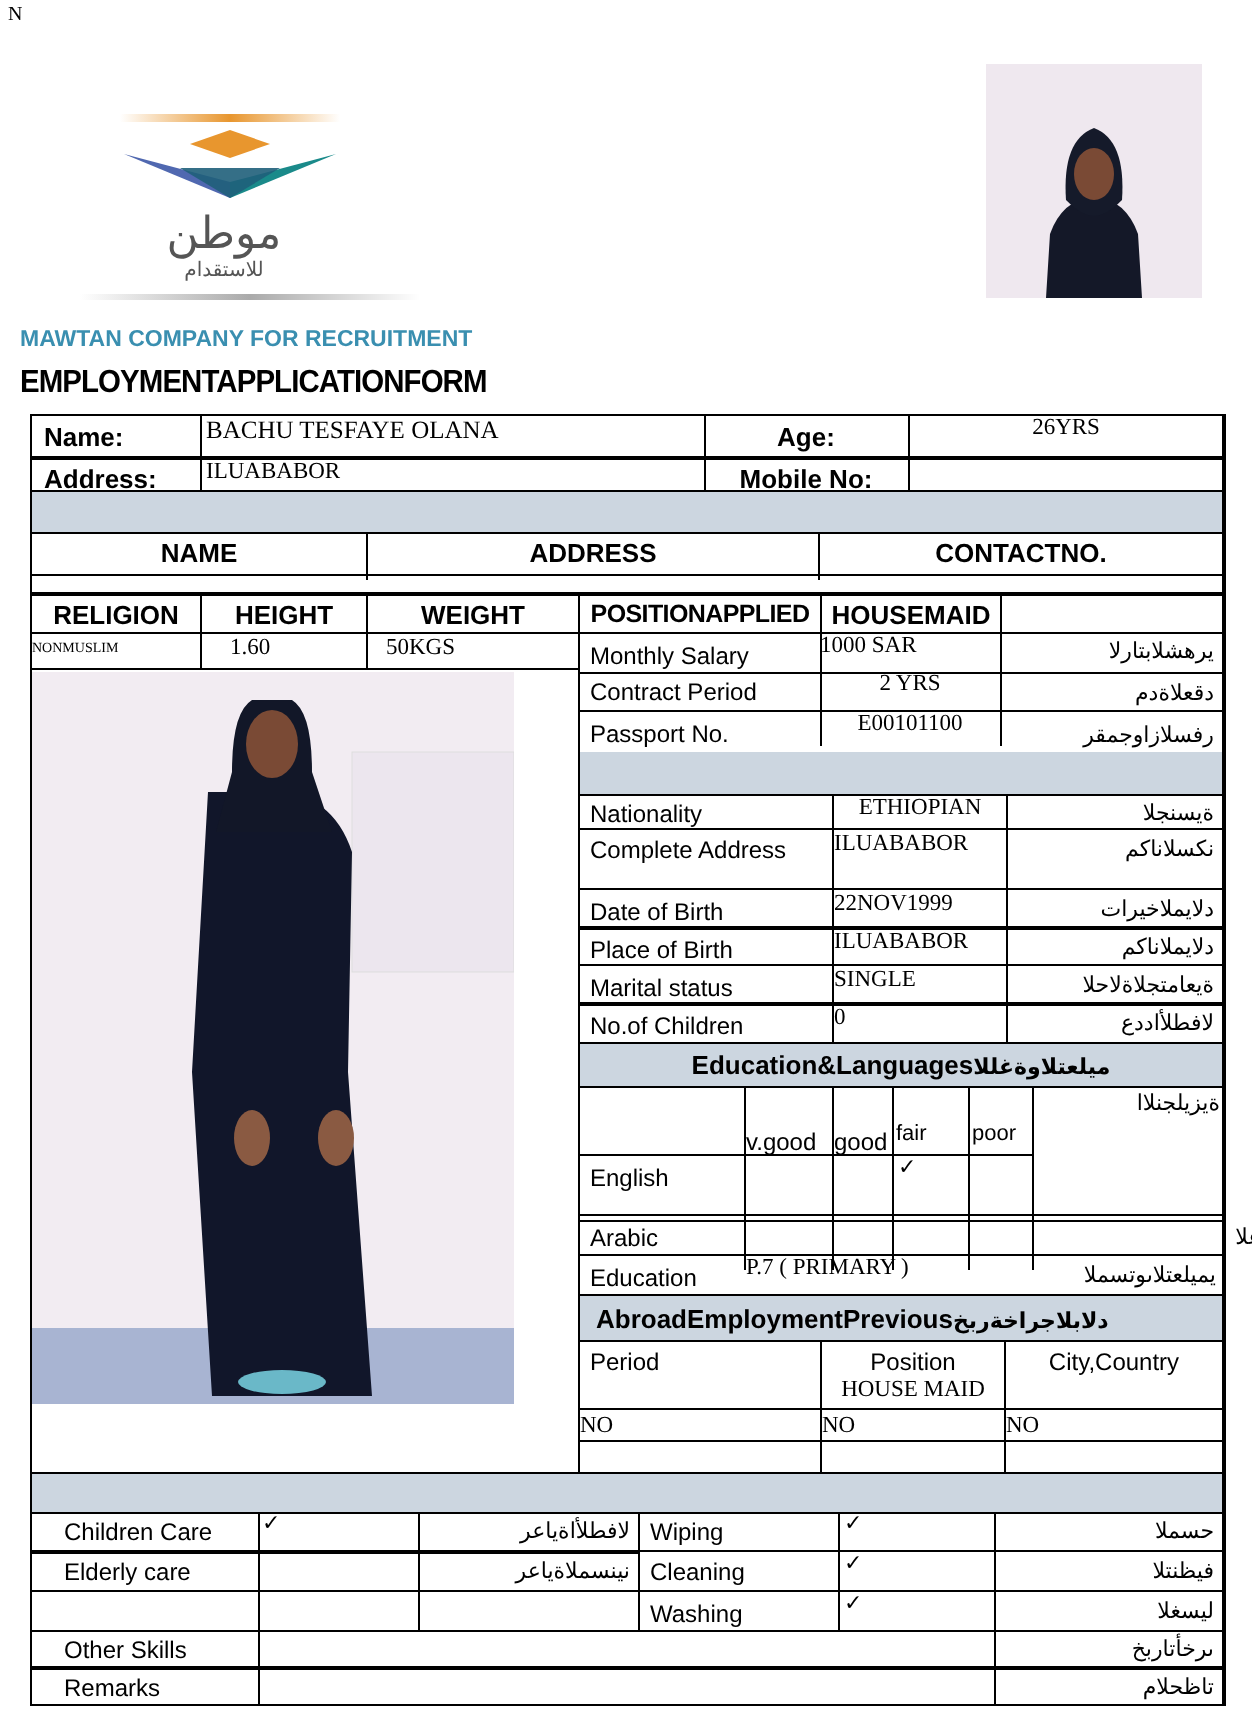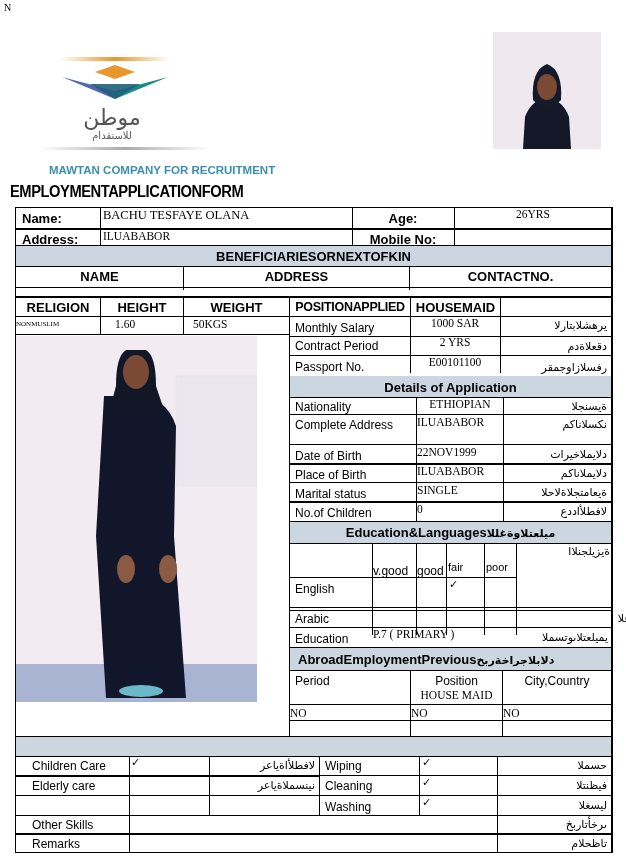--- a/index.html
+++ b/index.html
@@ -36,21 +36,21 @@
 
 <div class="abs" style="left:493px;top:32px;width:108px;height:117px;background:#f0eaf0;overflow:hidden;">
   <svg width="108" height="117" viewBox="0 0 108 117">
     <rect width="108" height="117" fill="#efe8ef"></rect>
     <path d="M30 117 L32 85 Q38 68 54 66 Q70 68 76 85 L78 117 Z" fill="#141828"></path>
     <path d="M40 68 Q38 38 54 32 Q70 38 68 68 Q60 76 54 76 Q48 76 40 68 Z" fill="#151a2a"></path>
     <ellipse cx="54" cy="55" rx="10" ry="13" fill="#7a4a35"></ellipse>
   </svg>
 </div>
 
-<div class="t bold" style="left:10px;top:165px;font-size:11.5px;color:#3a8fb0;margin-left:39px;">MAWTAN COMPANY FOR RECRUITMENT</div>
+<div class="t bold" style="left:10px;top:165px;font-size:11.5px;color:#3a8fb0;">MAWTAN COMPANY FOR RECRUITMENT</div>
 <div class="t bold" style="left:10px;top:184px;font-size:16px;letter-spacing:-0.5px;transform:scaleX(0.92);transform-origin:left;">EMPLOYMENTAPPLICATIONFORM</div>
 
 <div class="abs" style="left:0;top:0;width:626px;height:865px;border-radius:18px;">
 
   <div class="hl" style="left:15px;top:207px;width:597px;"></div>
   <div class="vl" style="left:15px;top:207px;height:646px;"></div>
   <div class="vl2" style="left:611px;top:207px;height:646px;"></div>
   <div class="vl" style="left:100px;top:207px;height:38px;"></div>
   <div class="vl" style="left:352px;top:207px;height:38px;"></div>
   <div class="vl" style="left:454px;top:207px;height:38px;"></div>
@@ -61,21 +61,20 @@
   <div class="t bold" style="left:352px;top:212px;width:102px;text-align:center;font-size:13px;">Age:</div>
   <div class="t serif" style="left:455px;top:209px;width:156px;text-align:center;font-size:11.5px;">26YRS</div>
 
   <div class="t bold" style="left:22px;top:233px;font-size:13px;">Address:</div>
   <div class="t serif" style="left:103px;top:231px;font-size:11.5px;">ILUABABOR</div>
   <div class="t bold" style="left:352px;top:233px;width:102px;text-align:center;font-size:13px;">Mobile No:</div>
   <div class="t serif" style="left:458px;top:231px;font-size:11.5px;"></div>
 
   <div class="abs hdr" style="left:16px;top:245px;width:595px;height:21px;"></div>
   <div class="hl" style="left:15px;top:245px;width:597px;"></div>
-  <div class="t bold" style="left:16px;top:250px;width:595px;text-align:center;font-size:13px;">BENEFICIARIESORNEXTOFKIN</div>
   <div class="hl" style="left:15px;top:266px;width:597px;"></div>
 
   <div class="vl" style="left:183px;top:266px;height:24px;"></div>
   <div class="vl" style="left:409px;top:266px;height:24px;"></div>
   <div class="t bold" style="left:16px;top:270px;width:167px;text-align:center;font-size:13px;">NAME</div>
   <div class="t bold" style="left:410px;top:270px;width:201px;text-align:center;font-size:13px;">CONTACTNO.</div>
   <div class="t bold" style="left:184px;top:270px;width:225px;text-align:center;font-size:13px;">ADDRESS</div>
   <div class="hl" style="left:15px;top:287px;width:597px;"></div>
   <div class="hl2" style="left:15px;top:296px;width:597px;"></div>
 
@@ -105,34 +104,33 @@
       <ellipse cx="120" cy="36" rx="13" ry="17" fill="#7a4a35"></ellipse>
       <ellipse cx="110" cy="233" rx="9" ry="14" fill="#8a5a42"></ellipse>
       <ellipse cx="152" cy="233" rx="9" ry="14" fill="#8a5a42"></ellipse>
       <ellipse cx="125" cy="355" rx="22" ry="6" fill="#6ab8c8"></ellipse>
     </svg>
   </div>
   <div class="hl" style="left:15px;top:334px;width:275px;"></div>
 
   <div class="hl" style="left:289px;top:336px;width:323px;"></div>
   <div class="t" style="left:295px;top:322px;font-size:12px;">Monthly Salary</div>
-  <div class="t serif" style="left:410px;top:318px;width:90px;text-align:center;font-size:11.5px;">1000 SAR</div>
+  <div class="t serif" style="left:410px;top:318px;width:90px;text-align:left;font-size:11.5px;">1000 SAR</div>
   <div class="t ar" style="left:505px;top:320px;width:102px;">يرهشلابتارلا</div>
 
   <div class="hl" style="left:289px;top:355px;width:323px;"></div>
   <div class="t" style="left:295px;top:340px;font-size:12px;">Contract Period</div>
   <div class="t serif" style="left:410px;top:337px;width:90px;text-align:center;font-size:11.5px;">2 YRS</div>
   <div class="t ar" style="left:505px;top:341px;width:102px;">دقعلاةدم</div>
 
   <div class="t" style="left:295px;top:361px;font-size:12px;">Passport No.</div>
   <div class="t serif" style="left:410px;top:357px;width:90px;text-align:center;font-size:11.5px;">E00101100</div>
   <div class="t ar" style="left:505px;top:362px;width:102px;">رفسلازاوجمقر</div>
 
   <div class="abs hdr" style="left:290px;top:376px;width:321px;height:21px;"></div>
-  <div class="t bold" style="left:290px;top:381px;width:321px;text-align:center;font-size:13px;">Details of Application</div>
   <div class="hl" style="left:289px;top:397px;width:323px;"></div>
   <div class="vl" style="left:416px;top:397px;height:124px;"></div>
   <div class="vl" style="left:503px;top:397px;height:124px;"></div>
 
   <div class="t" style="left:295px;top:401px;font-size:12px;">Nationality</div>
   <div class="t serif bold" style="left:417px;top:399px;width:86px;text-align:center;font-size:11.5px;font-weight:normal;">ETHIOPIAN</div>
   <div class="t ar" style="left:505px;top:401px;width:102px;">ةيسنجلا</div>
   <div class="hl" style="left:289px;top:414px;width:323px;"></div>
 
   <div class="t" style="left:295px;top:419px;font-size:12px;">Complete Address</div>

